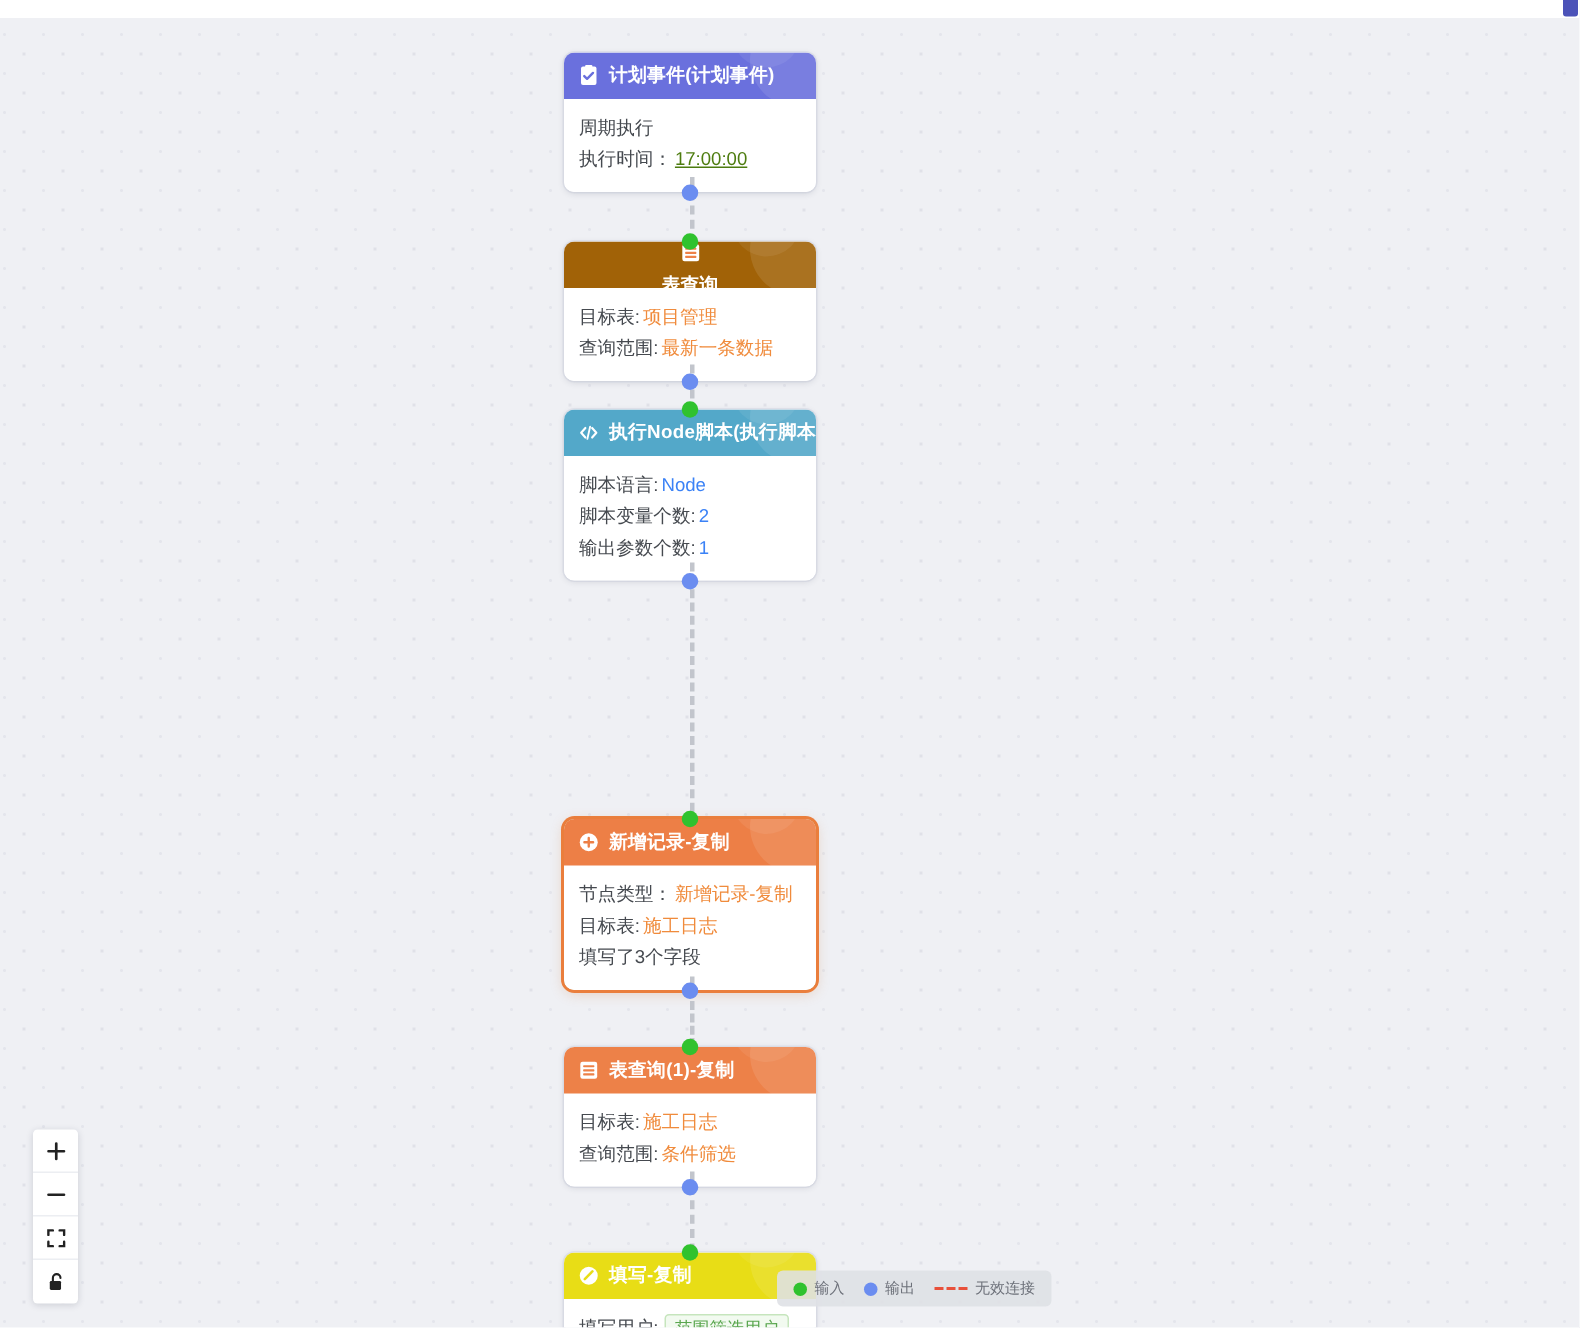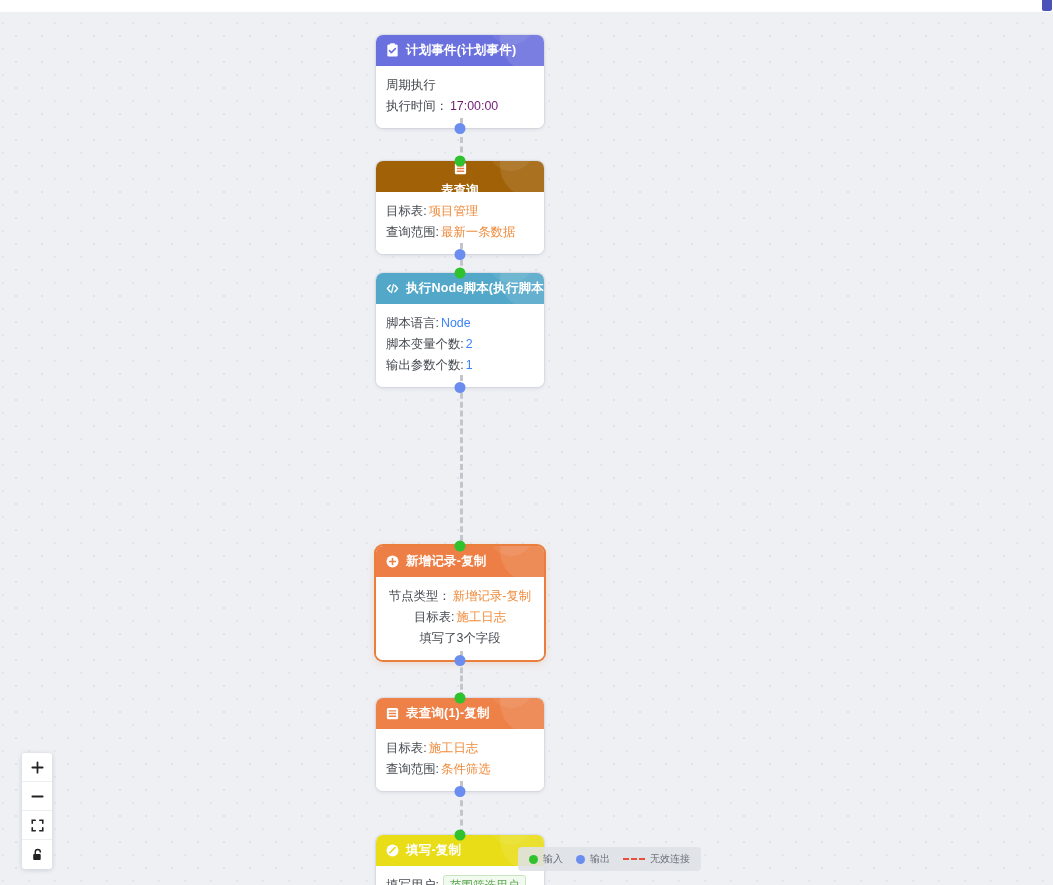--- a/index.html
+++ b/index.html
@@ -44,21 +44,20 @@
     box-shadow: 0 1px 4px rgba(40,45,70,0.13), 0 0 0 1px rgba(225,227,236,0.9);
     overflow: visible;
   }
   .node-inner {
     border-radius: 7px;
     overflow: hidden;
   }
   .node.selected {
     box-shadow: 0 0 0 2px #ea7e3c, 0 2px 9px rgba(210,110,40,0.28);
     background: #a16207;
-    text-align: center;
   }
   .node.selected .node-inner { background: #ffffff; }
   .node-header {
     position: relative;
     height: 31px;
     display: flex;
     align-items: center;
     gap: 6px;
     padding: 0 9px;
     color: #ffffff;
@@ -97,21 +96,21 @@
     padding: 9px 10px 11px 10px;
     background: #ffffff;
   }
   .row {
     font-size: 12.4px;
     color: #45494f;
     line-height: 21px;
     white-space: nowrap;
   }
   .row .val { margin-left: 2px; }
-  .val.purple { color: #701a75; }
+  .val.purple { color: #4d7c0f; text-decoration: underline; }
   .val.orange { color: #f08b3c; }
   .val.teal   { color: #3b82f6; }
   .chip {
     display: inline-block;
     margin-left: 4px;
     padding: 1px 6px;
     font-size: 11.5px;
     color: #5aa64f;
     background: #f2faf0;
     border: 1px solid #c6e5bd;

